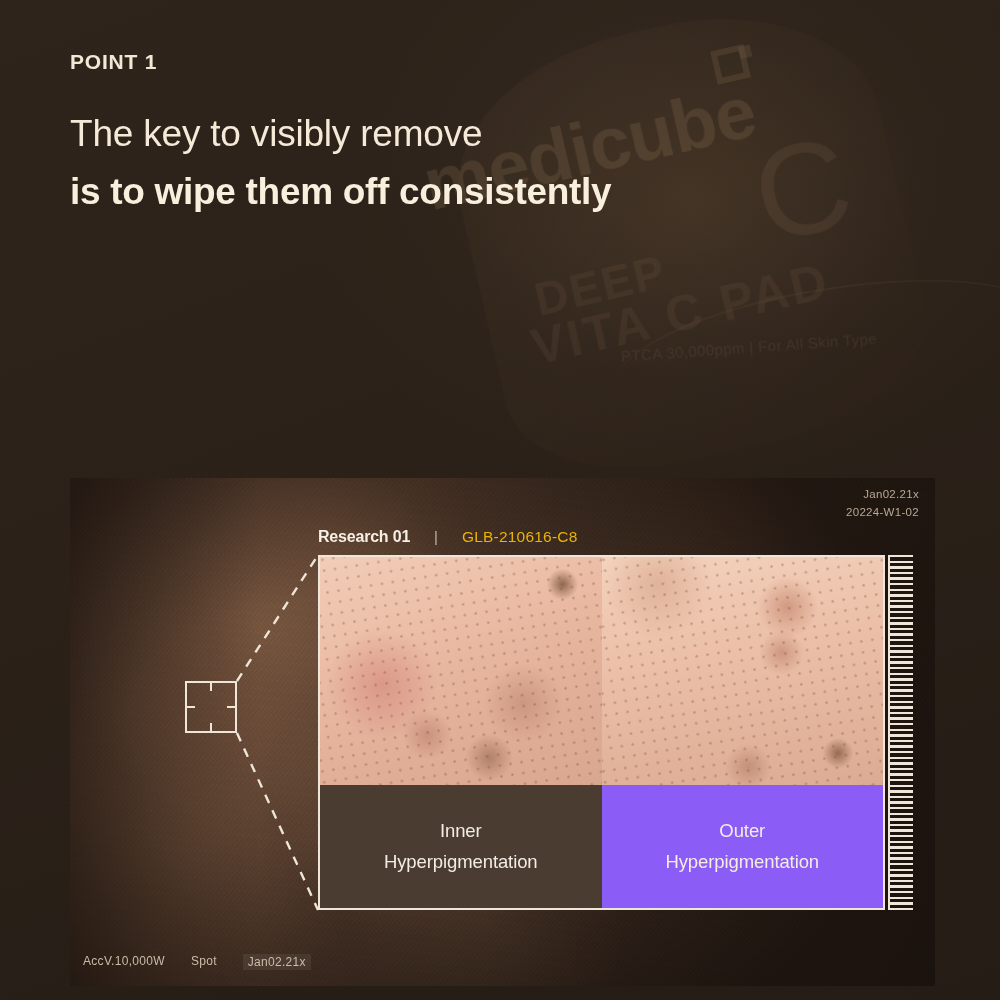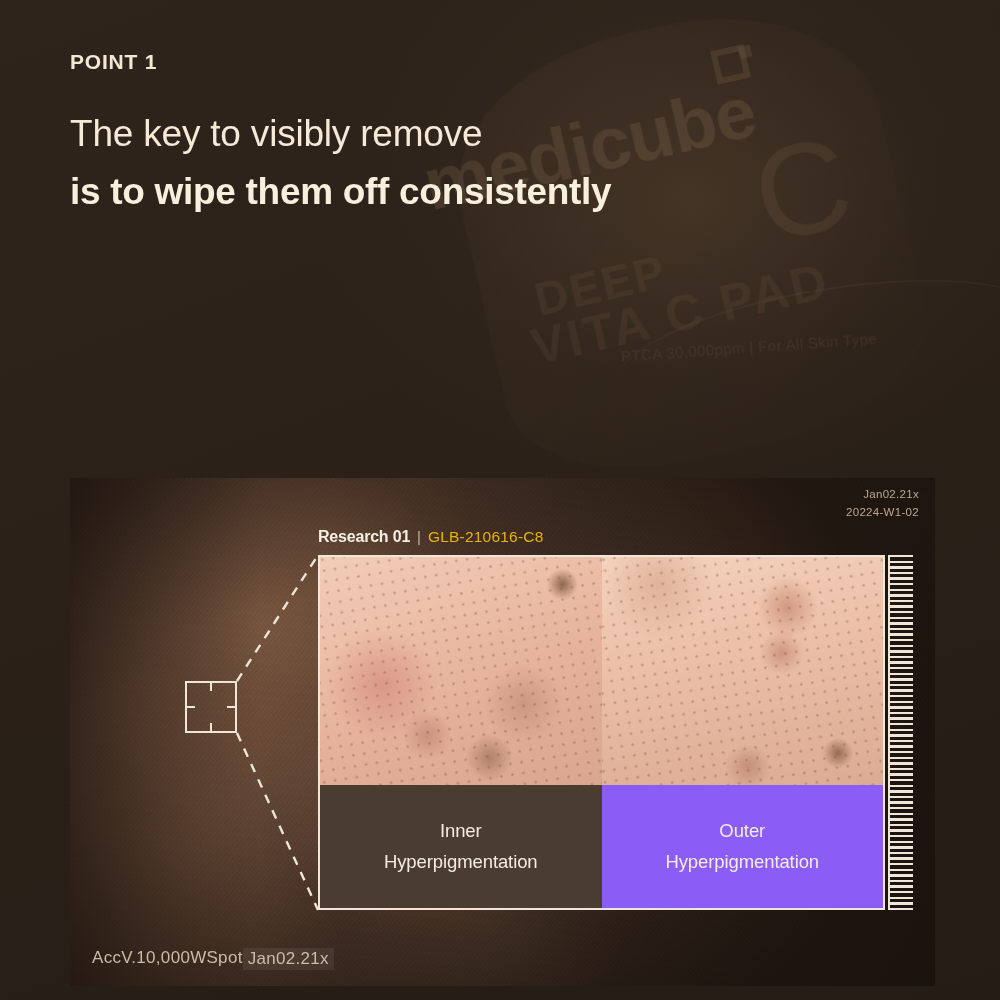--- a/index.html
+++ b/index.html
@@ -175,24 +175,25 @@
     right: 16px; top: 8px;
     text-align: right;
     color: #b9a894;
     font-size: 11.5px;
     line-height: 1.55;
     letter-spacing: 0.3px;
     z-index: 12;
   }
   .statusbar {
     position: absolute;
-    left: 22px; bottom: 16px;
+    left: 13px; bottom: 16px;
     display: flex;
+    gap: 26px;
     color: #cbbba8;
-    font-size: 17px;
+    font-size: 12px;
     letter-spacing: 0.3px;
     z-index: 12;
   }
   .statusbar span:last-child {
     background: rgba(255,255,255,0.07);
     padding: 1px 5px;
   }
 
   
   .sel-box {
@@ -336,21 +337,21 @@
       <line x1="167" y1="255" x2="248" y2="432" stroke="#efe6d9" stroke-width="2.4" stroke-dasharray="9 8"></line>
     </svg>
 
     <div class="sel-box">
       <i class="sel-tick t"></i>
       <i class="sel-tick b"></i>
       <i class="sel-tick l"></i>
       <i class="sel-tick r"></i>
     </div>
 
-    <div style="position:absolute; left:248px; top:50px; z-index:12; display:flex; gap:7px; align-items:baseline;">
+    <div style="position:absolute; left:248px; top:50px; z-index:12; display:flex; gap:24px; align-items:baseline;">
       <span style="color:#f6efe4; font-size:16px; font-weight:700; letter-spacing:-0.2px;">Research 01</span>
       <span style="color:#bfb3a4; font-size:15px;">|</span>
       <span style="color:#eab308; font-size:15.5px; letter-spacing:0.2px;">GLB-210616-C8</span>
     </div>
 
     <div class="grid">
 
       <div class="cell">
         <div class="photo photo-a">
           <div class="pores"></div>

